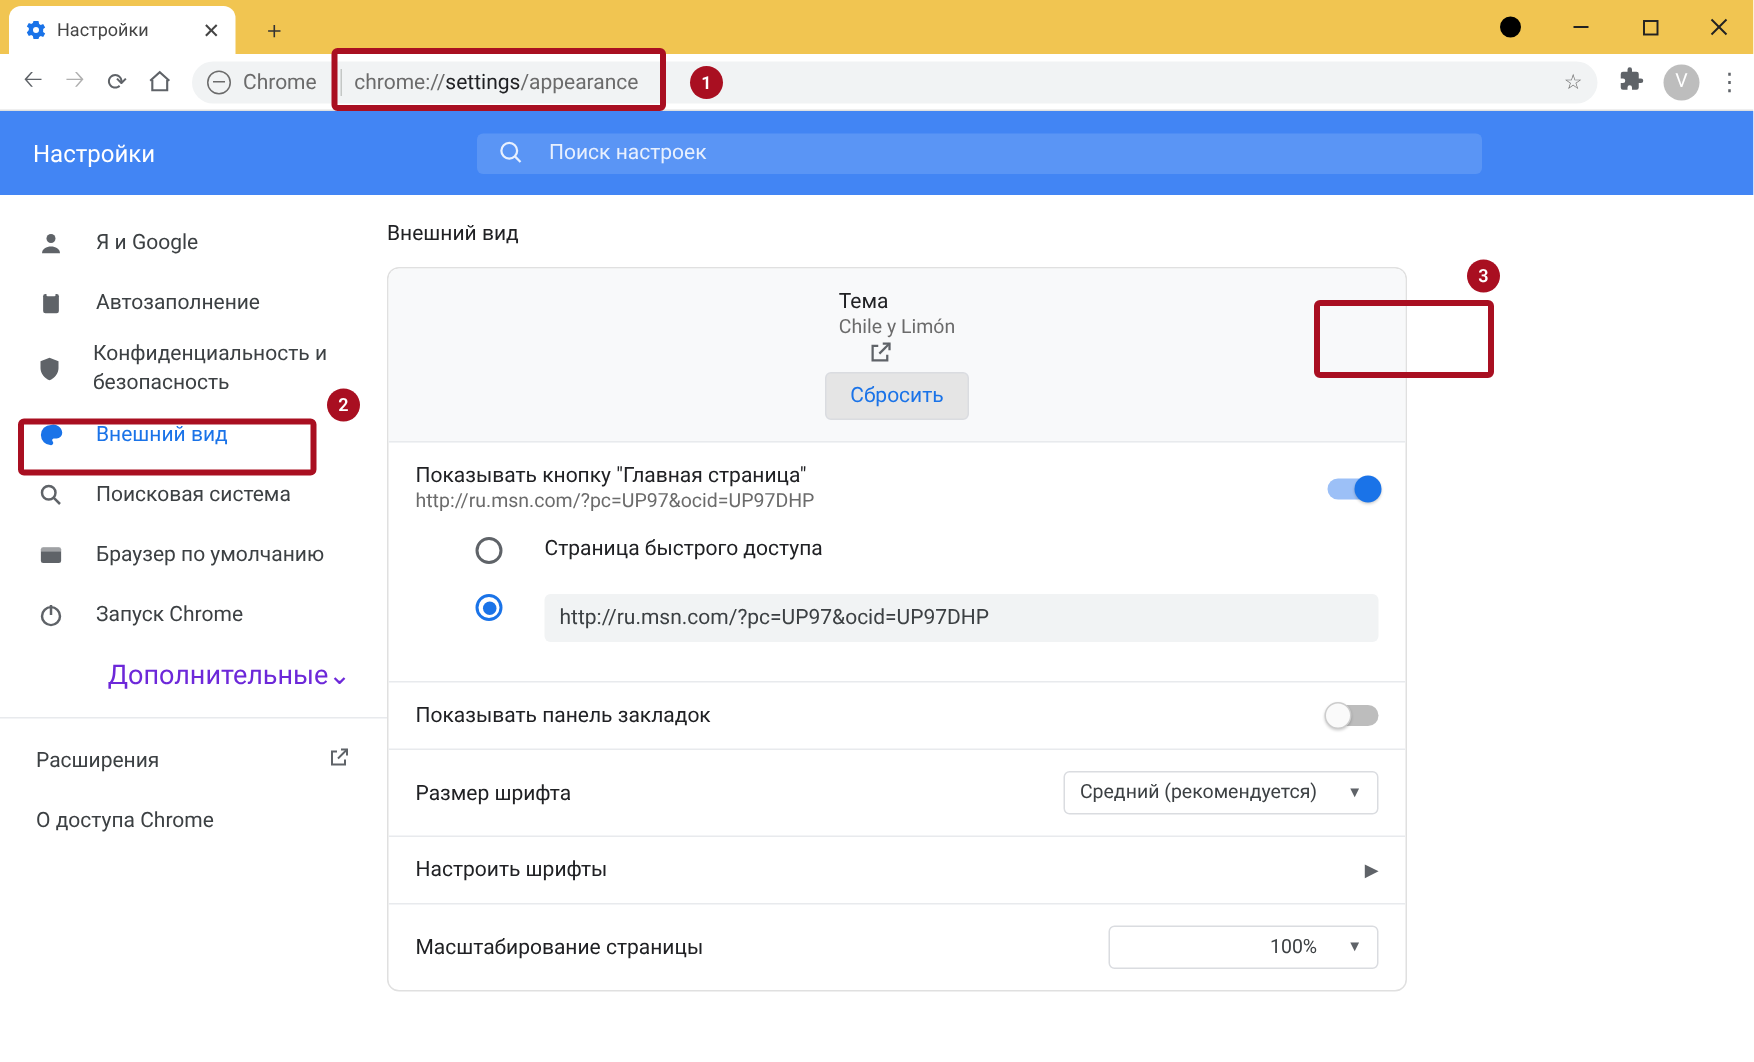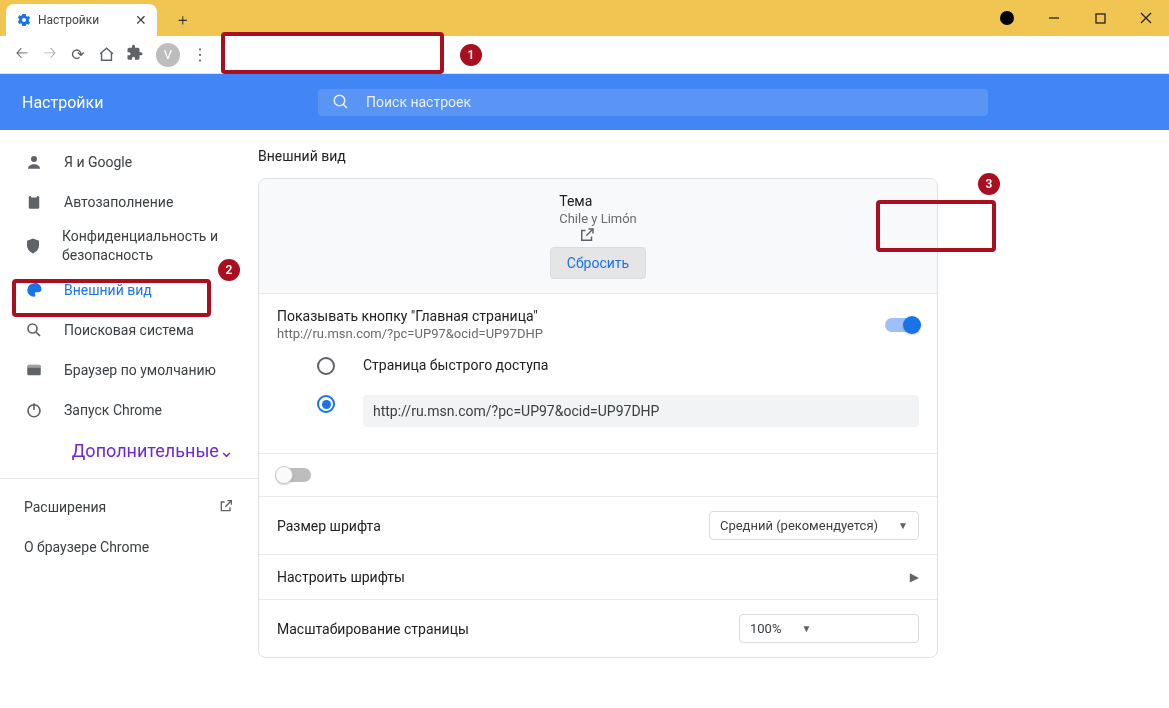--- a/index.html
+++ b/index.html
@@ -120,20 +120,30 @@
 <div class="toolbar">
   <div class="nav-btn">🡠</div>
   <div class="nav-btn disabled">🡢</div>
   <div class="nav-btn">⟳</div>
   <div class="nav-btn">
       <svg width="17" height="17" viewBox="0 0 24 24" fill="none" stroke="#5f6368" stroke-width="2">
         <path d="M3 11l9-8 9 8"></path>
         <path d="M5 10v10h14V10"></path>
       </svg>
     </div>
+  <div class="omnibox">
+    <span class="proto-icon"></span>
+    <span class="pre">Chrome</span>
+    <span style="width:8px"></span>
+    <span style="width:1px;height:18px;background:#c4c7c5;margin:0 8px"></span>
+    <span class="pre">chrome://</span>
+      <span class="path">settings</span>
+      <span class="suffix">/appearance</span>
+    <span style="margin-left:auto">☆</span>
+  </div>
   <div class="toolbar-right">
     <span><svg width="18" height="18" viewBox="0 0 24 24" fill="#5f6368">
           <path d="M20 11h-2V7a2 2 0 00-2-2h-4V3a2 2 0 10-4 0v2H4a2 2 0 00-2 2v4h2a2 2 0 110 4H2v4a2 2 0 002 2h4v-2a2 2 0 114 0v2h4a2 2 0 002-2v-4h2a2 2 0 100-4z"></path>
         </svg></span>
     <span class="avatar">V</span>
     <span>⋮</span>
   </div>
 </div>
 
 <div class="header">
@@ -217,21 +227,21 @@
     <div class="thin-divider"></div>
     <div class="ext-row">
       <span>Расширения</span>
       <span><svg width="16" height="16" viewBox="0 0 24 24" fill="none" stroke="#5f6368" stroke-width="2">
             <path d="M14 4h6v6"></path>
             <path d="M20 4l-9 9"></path>
             <path d="M18 14v5H5V6h5"></path>
           </svg></span>
     </div>
     <div class="ext-row">
-      <span>О браузере Chrome</span>
+      <span>О доступа Chrome</span>
     </div>
   </div>
 
   <div class="main">
     <div class="main-inner">
     <div class="section-heading">Внешний вид</div>
     <div class="card">
 
       <div class="row theme-row">
         <div class="primary">
@@ -260,41 +270,42 @@
           <span class="radio"></span>
           <span>Страница быстрого доступа</span>
         </div>
         <div class="opt-row">
           <span class="radio sel"></span>
           <div class="urlbox">http://ru.msn.com/?pc=UP97&amp;ocid=UP97DHP</div>
         </div>
       </div>
 
       <div class="row">
+        <div class="primary">Показывать панель закладок</div>
         <div class="toggle off">
               <div class="knob"></div>
             </div>
       </div>
 
       <div class="row">
         <div class="primary">Размер шрифта</div>
         <div class="select-box">
           <span>Средний (рекомендуется)</span>
           <span class="tri">▼</span>
         </div>
       </div>
 
       <div class="row">
         <div class="primary">Настроить шрифты</div>
         <span class="arrow">▶</span>
       </div>
 
       <div class="row">
         <div class="primary">Масштабирование страницы</div>
-        <div class="select-box" style="min-width:180px; justify-content:flex-start">
+        <div class="select-box" style="min-width:180px; justify-content:flex-end">
           <span>100%</span>
           <span class="tri">▼</span>
         </div>
       </div>
     </div>
     </div>
   </div>
 </div>
 
 <div class="red-box" style="left:221px; top:32px; width:223px; height:42px;"></div>

